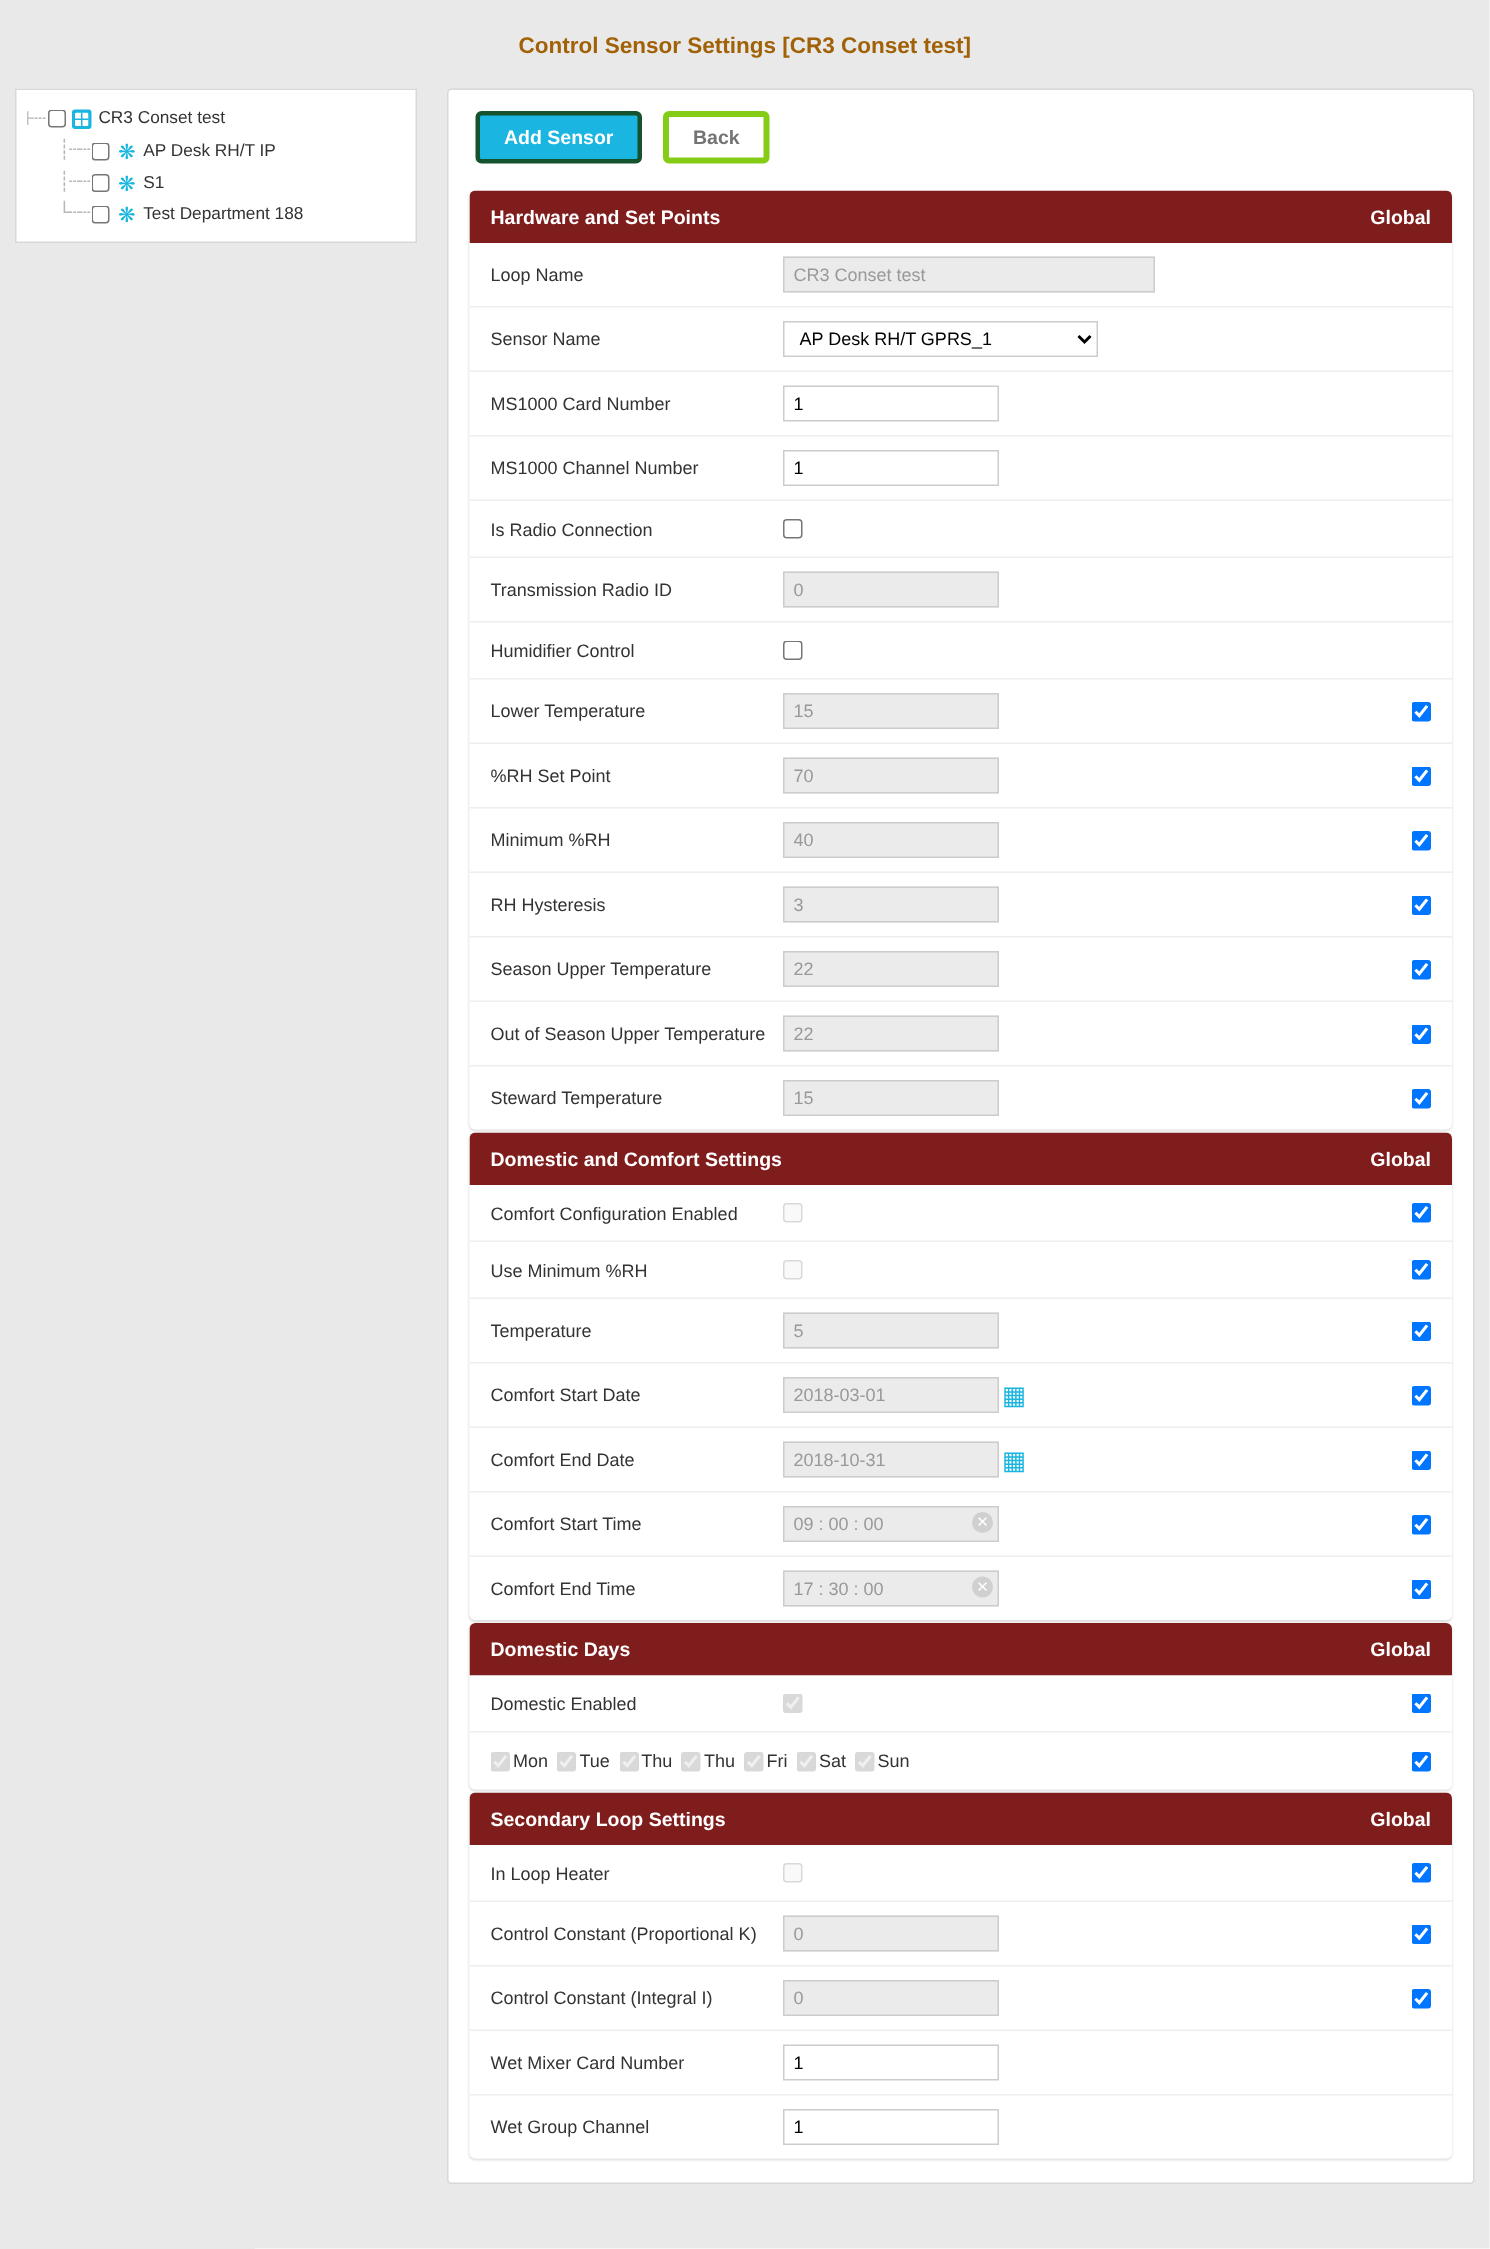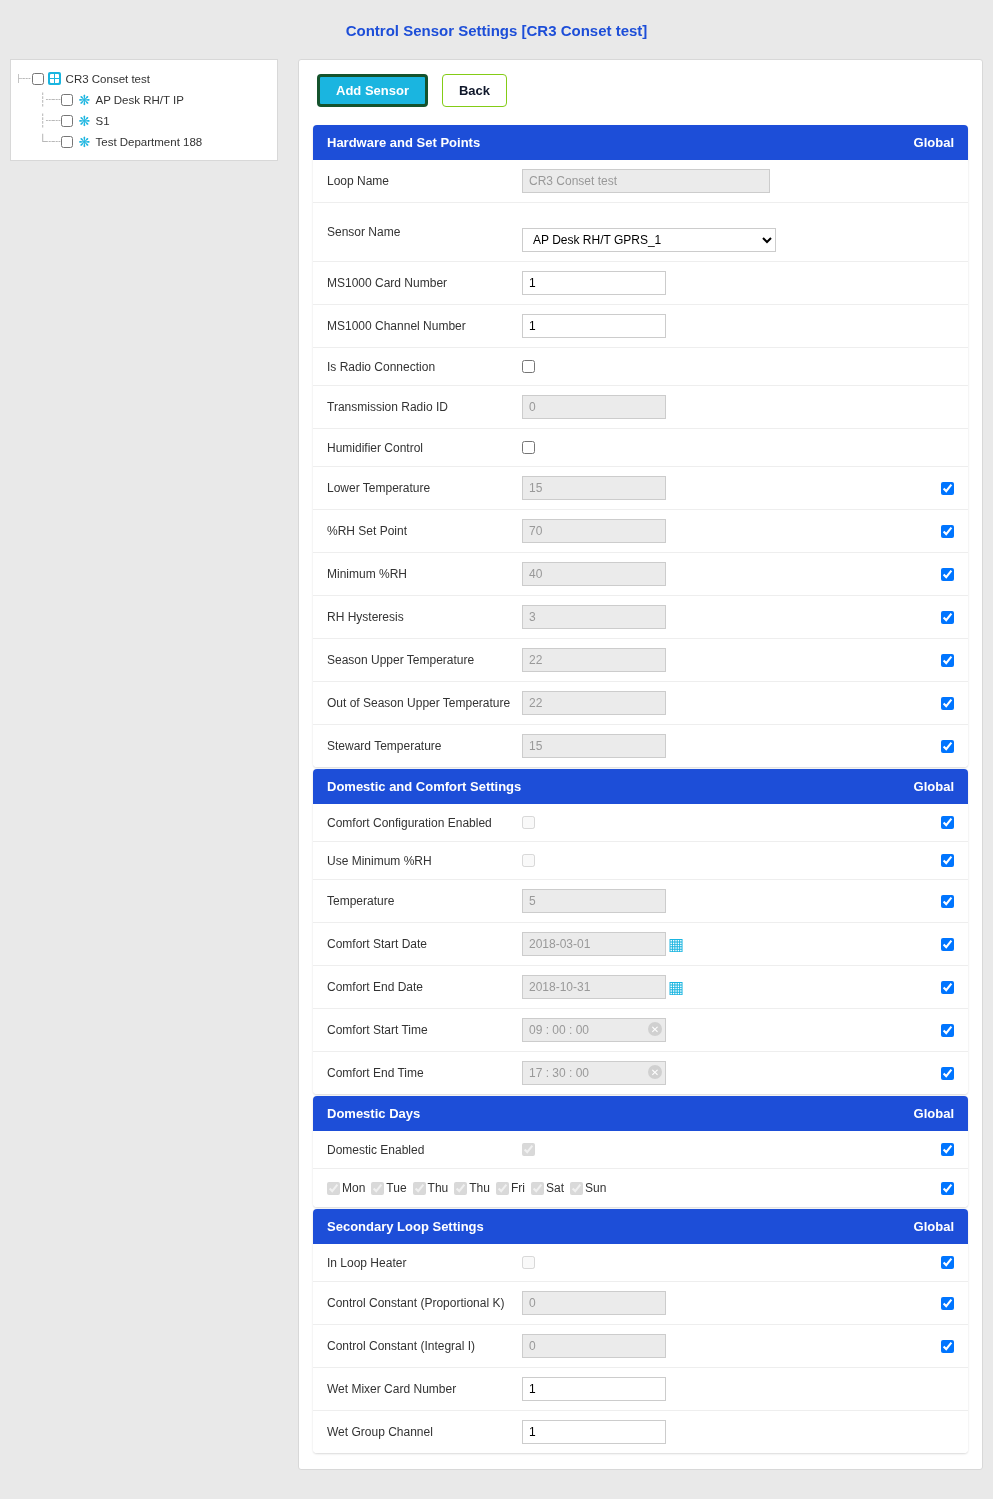--- a/index.html
+++ b/index.html
@@ -1,48 +1,48 @@
 <!DOCTYPE html>
 <html><head>
 <meta charset="utf-8">
 <style>
 * { box-sizing: border-box; margin: 0; padding: 0; }
 body { font-family: Arial, Helvetica, sans-serif; font-size: 12px; color: #333; background: #e9e9e9; padding: 10px; }
-.page-title { text-align: center; color: #1d4ed8; font-size: 15px; font-weight: bold; padding: 12px 0 20px; }
+.page-title { text-align: center; color: #a16207; font-size: 15px; font-weight: bold; padding: 12px 0 20px; }
 .layout { display: flex; gap: 20px; }
 .sidebar { width: 268px; background: #fff; border: 1px solid #d8d8d8; padding: 8px 6px; height: fit-content; }
 .tree-node { display: flex; align-items: center; padding: 3px 0; font-size: 11.5px; }
 .tree-indent { display: inline-block; }
 .tree-conn { color: #b8b8b8; font-family: monospace; font-size: 13px; letter-spacing: -1px; }
 .tree-cb { width: 12px; height: 12px; margin: 0 4px 0 2px; }
 .tree-icon { width: 14px; height: 14px; margin-right: 4px; display: inline-flex; align-items: center; justify-content: center; }
 .icon-grid { background: #1ab5e0; width: 13px; height: 13px; border-radius: 2px; position: relative; }
 .icon-grid::before { content: ""; position: absolute; left: 2px; top: 2px; right: 2px; bottom: 2px; background:
   linear-gradient(#1ab5e0 0 0) 50% 0/1px 100% no-repeat,
   linear-gradient(#1ab5e0 0 0) 0 50%/100% 1px no-repeat,
   #fff; border-radius: 1px; }
 .icon-fan { color: #1ab5e0; font-size: 14px; line-height: 1; }
 .main { flex: 1; background: #fff; border: 1px solid #d8d8d8; border-radius: 3px; padding: 14px; }
 .btn-row { display: flex; gap: 14px; margin-bottom: 18px; padding-left: 4px; }
 .btn { border-radius: 4px; padding: 6px 16px; font-size: 13px; font-weight: bold; cursor: pointer; }
 .btn-primary { background: #1ab5e0; color: #fff; border: 3px solid #14532d; }
-.btn-outline { background: #fff; color: #0f172a; border: 1px solid #84cc16; }
+.btn-outline { background: #fff; color: #737373; border: 4px solid #84cc16; }
 .panel { border-radius: 4px; overflow: hidden; margin-bottom: 2px; box-shadow: 0 1px 2px rgba(0,0,0,.15); }
-.panel-header { background: #1d4ed8; color: #fff; display: flex; justify-content: space-between; align-items: center; padding: 10px 14px; font-size: 13px; font-weight: bold; }
+.panel-header { background: #7f1d1d; color: #fff; display: flex; justify-content: space-between; align-items: center; padding: 10px 14px; font-size: 13px; font-weight: bold; }
 .panel-body { background: #fff; }
 .row { display: flex; align-items: center; padding: 9px 14px; border-bottom: 1px solid #eee; min-height: 38px; }
 .row:last-child { border-bottom: none; }
 .row-label { width: 195px; font-size: 12px; color: #333; }
 .row-control { flex: 1; display: flex; align-items: center; }
 .row-global { width: 30px; display: flex; justify-content: flex-end; }
 input[type=text].inp, input[type=text].inp-sm, select.sel { height: 24px; border: 1px solid #ccc; padding: 2px 6px; font-size: 12px; background: #fff; }
 .inp { width: 248px; }
 .inp-sm { width: 144px; }
 .inp-disabled { background: #ebebeb !important; color: #999; }
-.sel { width: 254px; background: #f6f6f6; margin-top: 16px; }
+.sel { width: 210px; background: #f6f6f6; }
 .cb { width: 13px; height: 13px; }
 .cb-dis { opacity: .85; }
 .date-wrap, .time-wrap { position: relative; width: 162px; }
 .date-wrap input, .time-wrap input { width: 144px; padding-right: 22px; }
 .date-icon { position: absolute; right: 0; top: 2px; color: #1ab5e0; font-size: 17px; pointer-events: none; }
 .clear-icon { position: absolute; right: 22px; top: 4px; width: 14px; height: 14px; border-radius: 50%; background: #d0d0d0; color: #fff; font-size: 10px; display: flex; align-items: center; justify-content: center; cursor: pointer; }
 .days-row { display: flex; align-items: center; gap: 2px; flex-wrap: wrap; }
 .day-item { display: inline-flex; align-items: center; margin-right: 4px; font-size: 12px; }
 .day-item input { margin-right: 2px; }
 </style>

